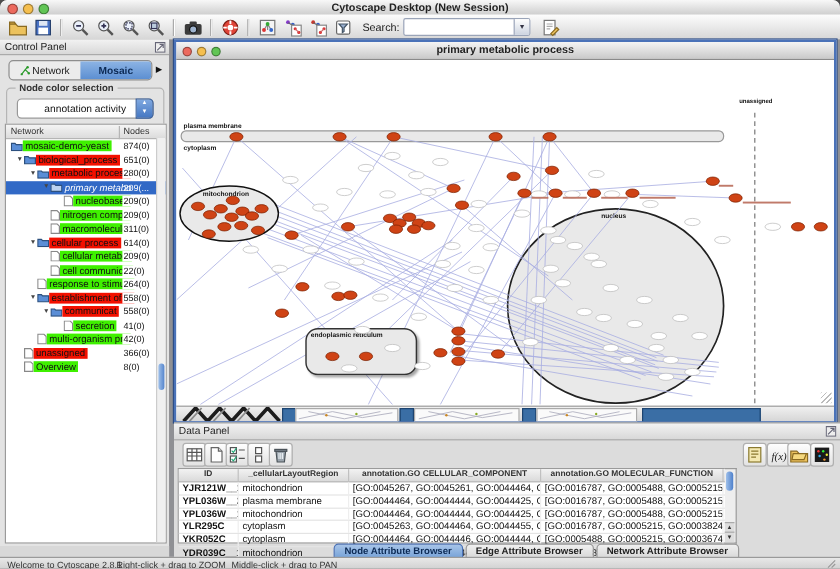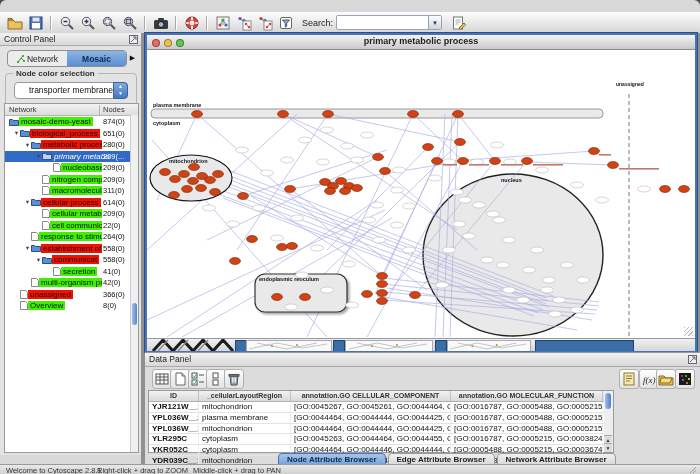--- a/index.html
+++ b/index.html
@@ -90,20 +90,28 @@
      border-top:1px solid #9a9a9a;font-size:7.5px;color:#333;}
   #statusbar span{position:absolute;top:1px;}
   svg{display:block;}
   .nlabel{font-weight:bold;fill:#111;}
 </style>
 </head>
 <body>
 
 <div id="app">
 
+  <div id="titlebar">
+    <div class="lights">
+      <div class="light" style="background:#ec6a5e"></div>
+      <div class="light" style="background:#f5bf4f"></div>
+      <div class="light" style="background:#61c555"></div>
+    </div>
+    <div class="title">Cytoscape Desktop (New Session)</div>
+  </div>
 
   <div id="toolbar">
     <span style="width:4px"></span>
     <span class="ticon">
         <svg width="16" height="16" viewBox="0 0 16 16">
           <path d="M1 5 h5 l2 2 h7 v7 H1z" fill="#ecc25e" stroke="#8a6a20"></path>
           <path d="M1 5 v-1.5 h4 l1 1.5z" fill="#d9a93e" stroke="#8a6a20"></path>
         </svg>
       </span>
       <span class="ticon">
@@ -231,21 +239,21 @@
       </div>
       <div class="seg sel">
         <span>Mosaic</span>
       </div>
     </div>
     <div id="tab-arrow">▶</div>
 
     <div id="groupbox">
       <div class="glabel">Node color selection</div>
       <div id="combo">
-        <span>transporter membrane</span>
+        <span>annotation activity</span>
         <span class="stepper">▲<br>▼</span>
       </div>
       <div id="selnodes">
         <span class="cbx">✓</span>
         <span>Select nodes</span>
       </div>
     </div>
 
     <div id="treebox">
       <div id="treehead">

